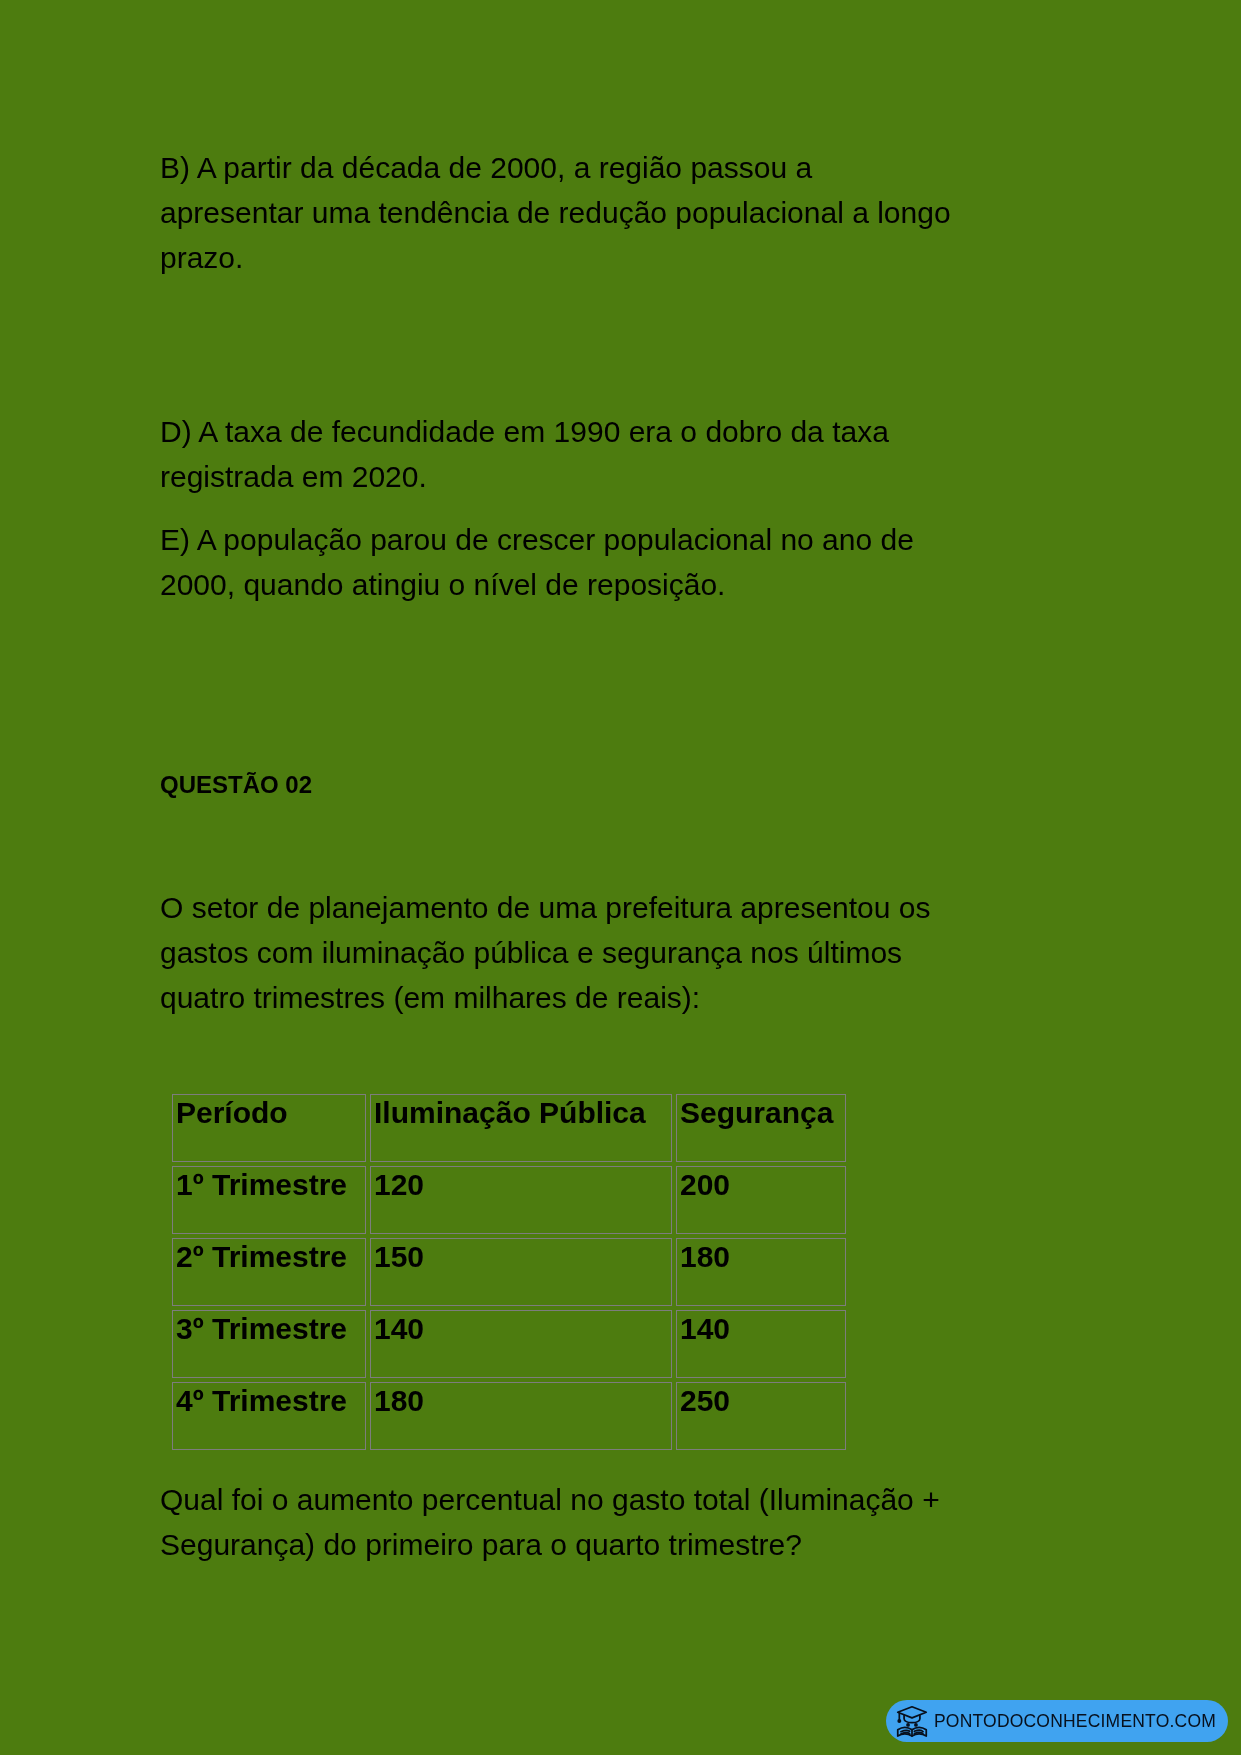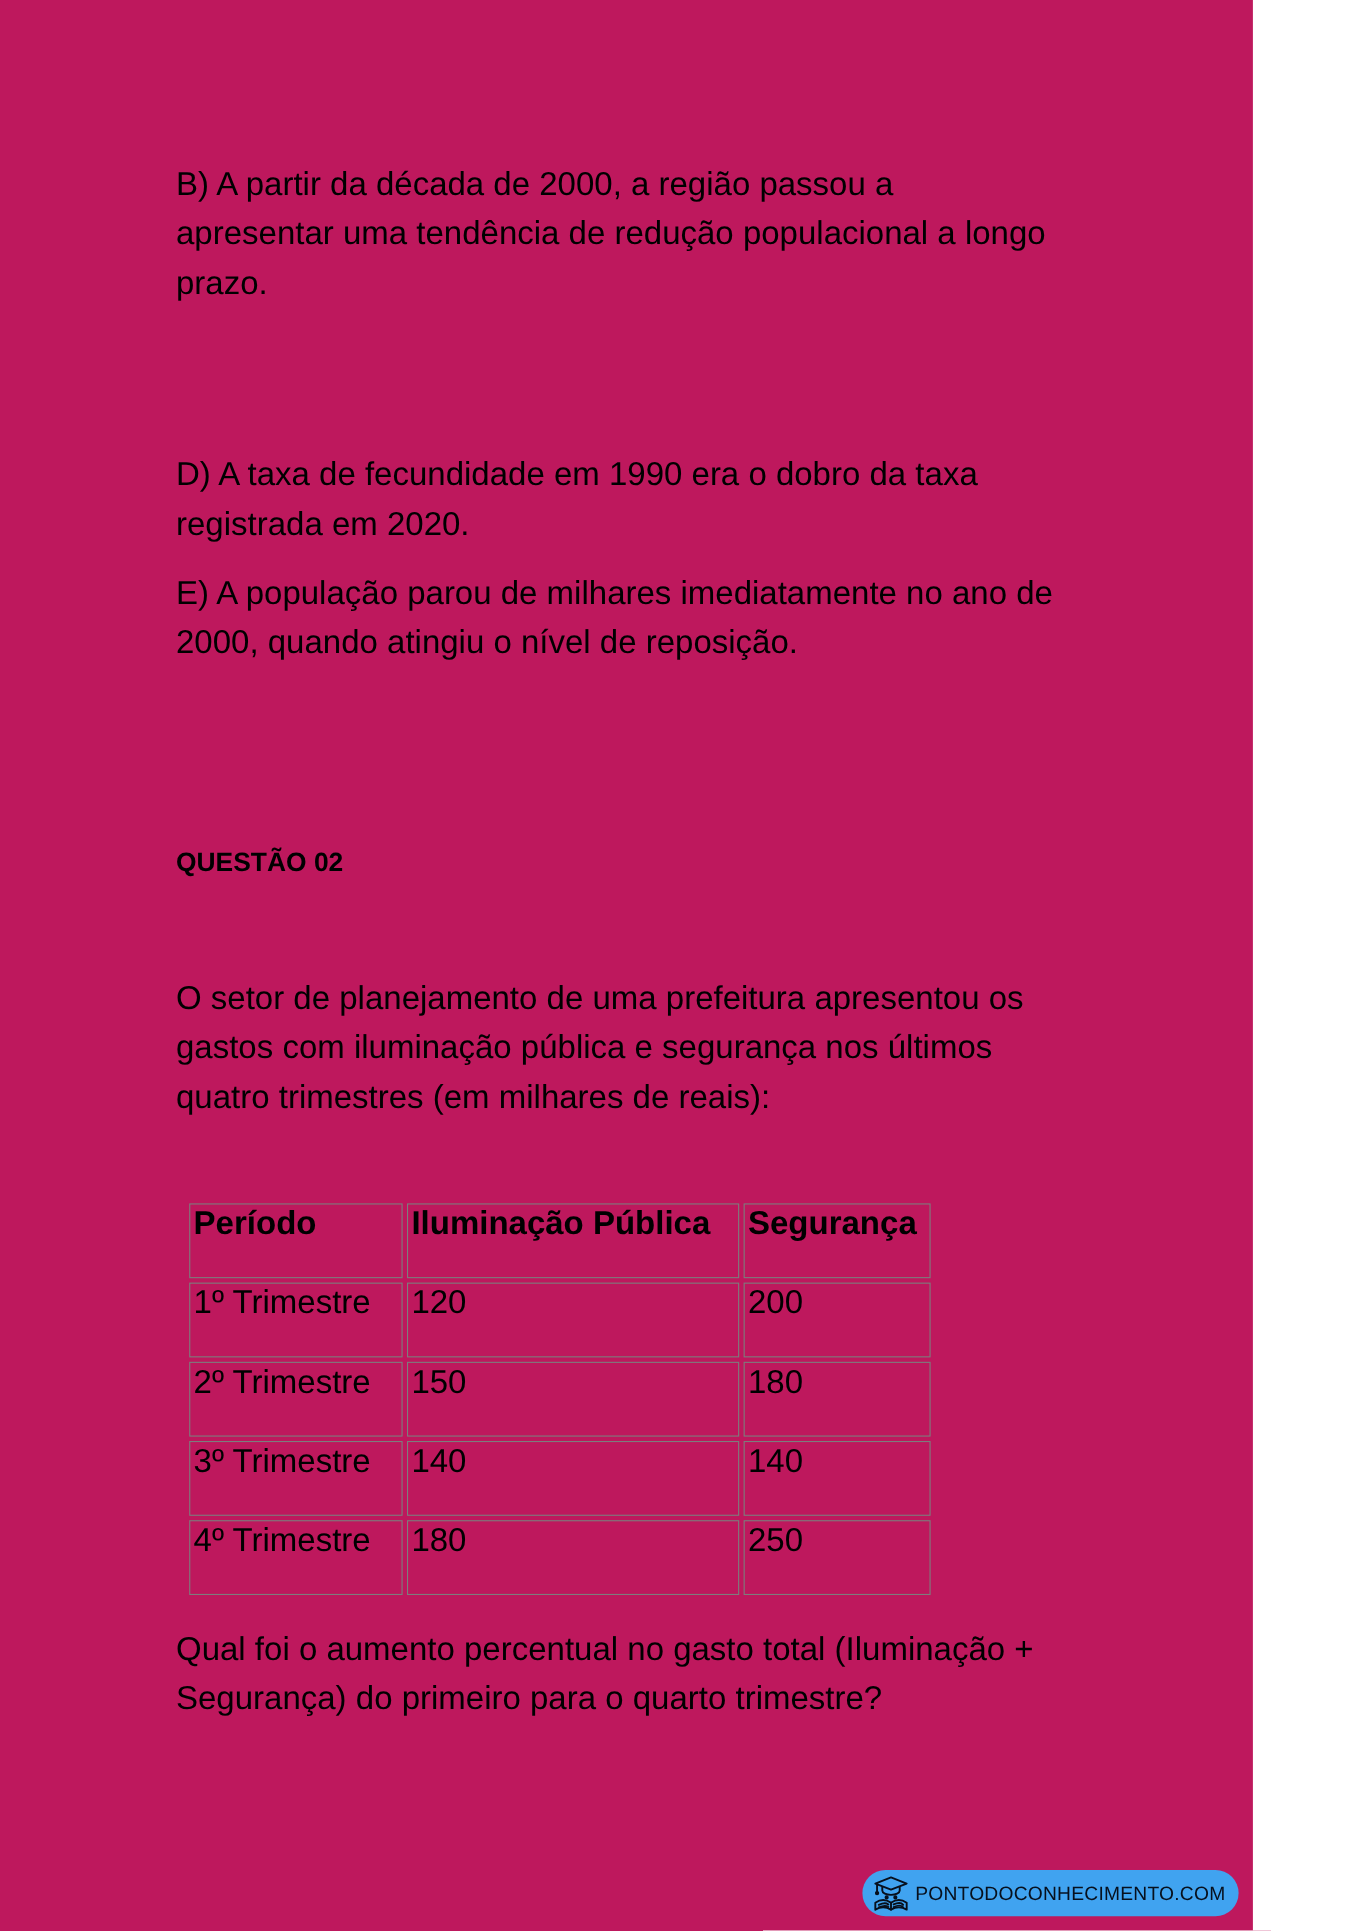--- a/index.html
+++ b/index.html
@@ -1,20 +1,20 @@
 <!DOCTYPE html>
 <html lang="pt"><head>
 <meta charset="utf-8">
 <style>
   html, body { margin: 0; padding: 0; background: #ffffff; }
   .page {
     position: relative;
-    width: 1139px;
+    width: 1241px;
     height: 1755px;
-    background: #be185d;
+    background: #4d7c0f;
     font-family: "Liberation Sans", sans-serif;
     color: #000000;
     overflow: hidden;
   }
   .para {
     position: absolute;
     left: 160px;
     width: 1020px;
     font-size: 30px;
     line-height: 45px;
@@ -36,21 +36,21 @@
     border-spacing: 4px;
     font-size: 30px;
     margin-top: 44px;
   }
   table.data-table th, table.data-table td {
     border: 1px solid #7d7d7d;
     vertical-align: top;
     text-align: left;
     padding: 1px 3px;
     height: 64px;
-    font-weight: normal;
+    font-weight: bold;
   }
   table.data-table th { font-weight: bold; }
   .col-period { width: 186px; }
   .col-light  { width: 294px; }
   .col-sec    { width: 162px; }
   .footer-pill {
     position: absolute;
     right: 13px;
     bottom: 13px;
     height: 42px;
@@ -84,21 +84,21 @@
 <div class="page">
 
   <div class="para" style="top:145px">B) A partir da década de 2000, a região passou a
 apresentar uma tendência de redução populacional a longo
 prazo.</div>
 
 
   <div class="para" style="top:409px">D) A taxa de fecundidade em 1990 era o dobro da taxa
 registrada em 2020.</div>
 
-  <div class="para" style="top:517px">E) A população parou de milhares imediatamente no ano de
+  <div class="para" style="top:517px">E) A população parou de crescer populacional no ano de
 2000, quando atingiu o nível de reposição.</div>
 
   <div class="heading" style="top:765px">QUESTÃO 02</div>
 
   <div class="para" style="top:885px">O setor de planejamento de uma prefeitura apresentou os
 gastos com iluminação pública e segurança nos últimos
 quatro trimestres (em milhares de reais):</div>
 
   <table class="data-table">
     <tbody>

